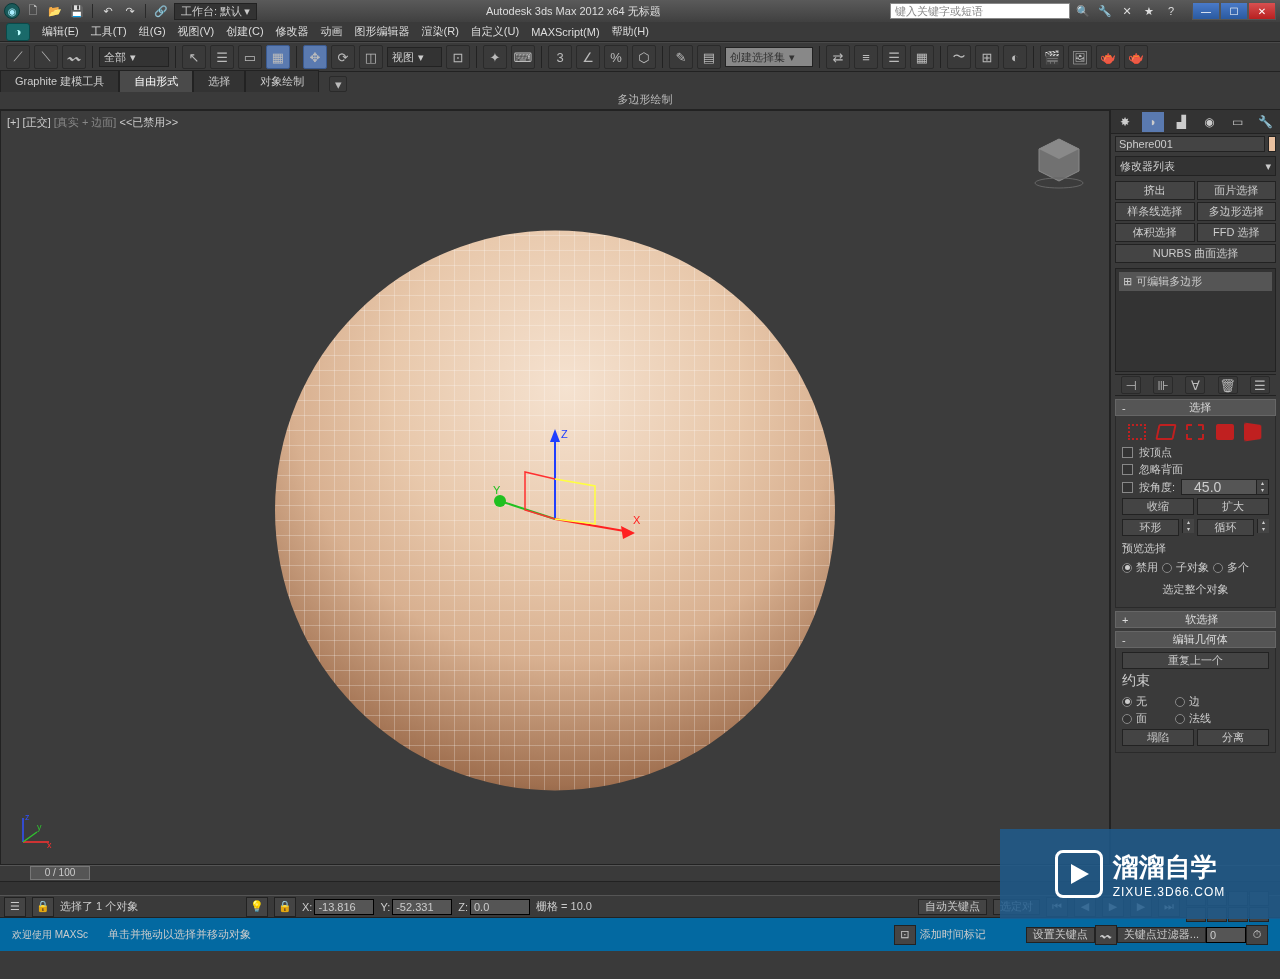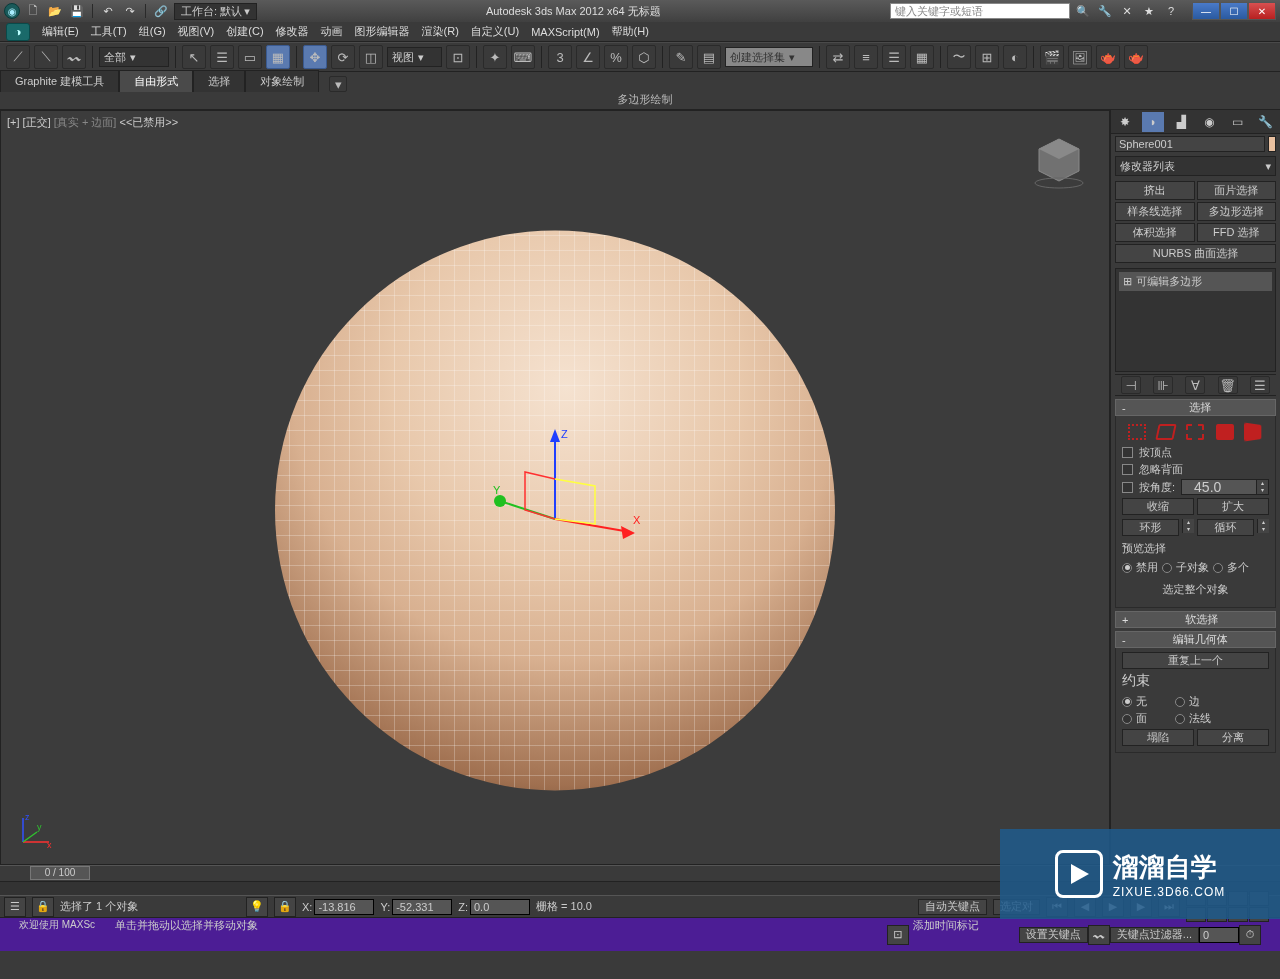--- a/index.html
+++ b/index.html
@@ -65,21 +65,21 @@
 .spin-ar { height:7px; background:#444; border-left:1px solid #222; font-size:6px; text-align:center; line-height:7px;}
 .btn-row { display:flex; gap:3px; padding:2px 0;}
 .panel-btn { flex:1; height:17px; background:#444; border:1px solid #222; font-size:11px; display:flex; align-items:center; justify-content:center; color:#ccc;}
 .radio-row { display:flex; align-items:center; gap:4px; font-size:11px; padding:1px 0;}
 .radio { width:10px; height:10px; border:1px solid #888; border-radius:50%; background:#333;}
 .radio.on::after { content:''; display:block; width:5px; height:5px; background:#ccc; border-radius:50%; margin:1.5px;}
 .timeline { height:16px; background:#3a3a3a; border-top:1px solid #555; display:flex; align-items:center; font-size:9px; color:#999; position:relative;}
 .time-slider { position:absolute; left:30px; top:0; width:60px; height:14px; background:#555; border:1px solid #777; font-size:10px; text-align:center; color:#ccc;}
 .track { height:14px; background:#333; border-top:1px solid #222;}
 .statusbar { height:22px; background:#3a3a3a; display:flex; align-items:center; gap:6px; padding:0 4px; border-top:1px solid #555;}
-.statusbar2 { height:34px; background:#4c1d95; display:flex; align-items:flex-start; padding:0 19px; border-top:1px solid #222;}
+.statusbar2 { height:34px; background:#0369a1; display:flex; align-items:center; padding:0 12px; border-top:1px solid #222;}
 .coord { display:flex; align-items:center; gap:2px; font-size:11px;}
 .coord-input { width:60px; height:16px; background:#555; border:1px solid #000000; color:#ccc; font-size:11px; padding:0 3px;}
 .status-btn { width:22px; height:20px; background:#444; border:1px solid #222; display:flex; align-items:center; justify-content:center; font-size:11px;}
 .key-btn { height:16px; padding:0 6px; background:#444; border:1px solid #222; font-size:11px; display:flex; align-items:center;}
 .nav-btns { display:flex; flex-wrap:wrap; width:90px; gap:1px;}
 .nav-btn { width:20px; height:15px; background:#444; border:1px solid #222;}
 .prompt-area { flex:1; display:flex; flex-direction:column; justify-content:center; padding:0 6px; font-size:11px; color:#ccc;}
 .watermark { position:absolute; right:0; bottom:60px; width:280px; height:90px; background:rgba(30,90,140,0.85); display:flex; align-items:center; justify-content:center; gap:10px; color:#fff;}
 .watermark .play { width:48px; height:48px; border:3px solid #fff; border-radius:8px; display:flex; align-items:center; justify-content:center;}
 .watermark .txt { display:flex; flex-direction:column;}

